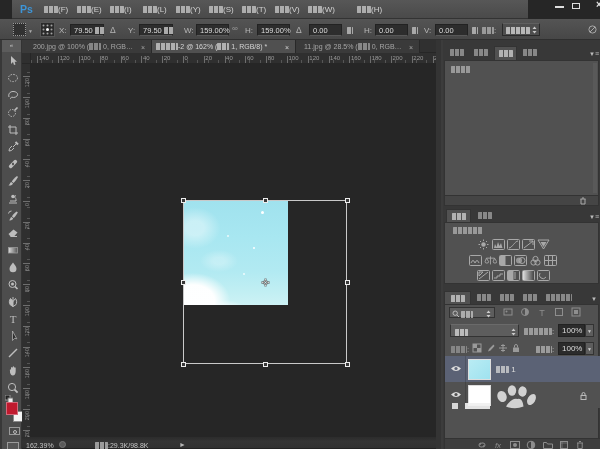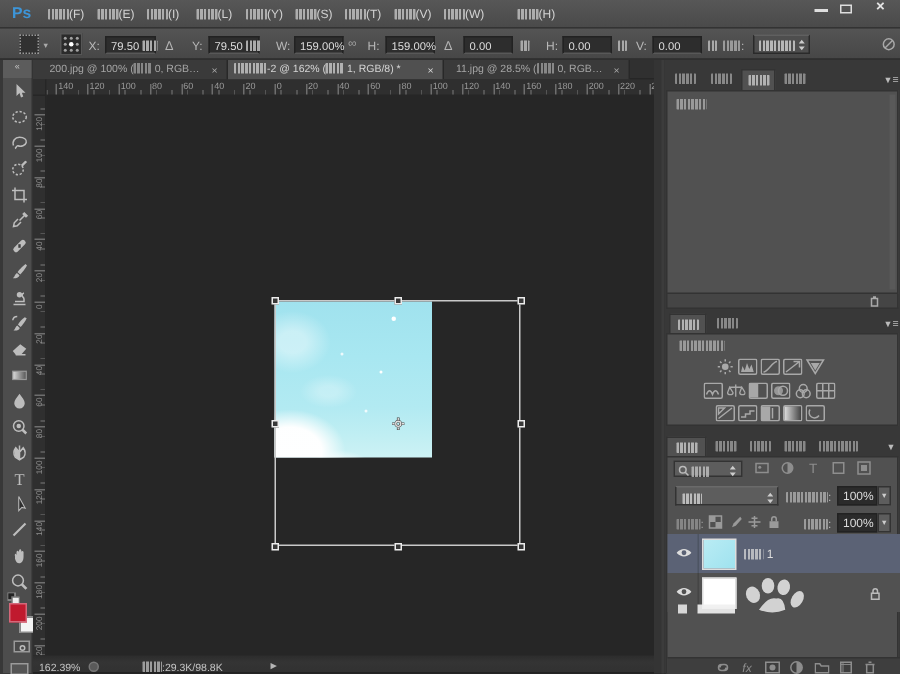--- a/index.html
+++ b/index.html
@@ -1,21 +1,21 @@
 <!DOCTYPE html>
 <html><head><meta charset="utf-8"><style>
 *{margin:0;padding:0;box-sizing:border-box}
 html,body{width:600px;height:449px;overflow:hidden;background:#262626;font-family:"Liberation Sans",sans-serif;font-size:8px}
 .ab{position:absolute}
 .zh{display:inline-block;height:7px;border-radius:.5px;vertical-align:-1px;background:repeating-linear-gradient(90deg,currentColor 0 1.6px,transparent 1.6px 2.5px);opacity:.72;filter:blur(.5px)}
 .txt{position:absolute;white-space:nowrap;font-size:8px;line-height:10px}
 .fld{position:absolute;background:#2d2d2d;border:1px solid #222;border-bottom-color:#585858;color:#dcdcdc;font-size:7.5px;line-height:11px;padding-left:3px;white-space:nowrap}
 svg{display:block}
 </style></head><body>
-<div class="ab" style="left:0;top:0;width:600px;height:19px;background:linear-gradient(#575757,#4a4a4a);border-bottom:1px solid #333">
+<div class="ab" style="left:12px;top:0;width:516px;height:19px;background:linear-gradient(#575757,#4a4a4a);border-bottom:1px solid #333">
 <div class="txt" style="left:8px;top:3.5px;font-size:10.5px;font-weight:bold;color:#3d95d8">Ps</div>
 <div class="txt" style="left:32px;top:5px;font-size:8px;color:#d2d2d2"><span class="zh" style="width:14px"></span>(F)</div>
 <div class="txt" style="left:65px;top:5px;font-size:8px;color:#d2d2d2"><span class="zh" style="width:14px"></span>(E)</div>
 <div class="txt" style="left:98px;top:5px;font-size:8px;color:#d2d2d2"><span class="zh" style="width:14px"></span>(I)</div>
 <div class="txt" style="left:131px;top:5px;font-size:8px;color:#d2d2d2"><span class="zh" style="width:14px"></span>(L)</div>
 <div class="txt" style="left:164px;top:5px;font-size:8px;color:#d2d2d2"><span class="zh" style="width:14px"></span>(Y)</div>
 <div class="txt" style="left:197px;top:5px;font-size:8px;color:#d2d2d2"><span class="zh" style="width:14px"></span>(S)</div>
 <div class="txt" style="left:230px;top:5px;font-size:8px;color:#d2d2d2"><span class="zh" style="width:14px"></span>(T)</div>
 <div class="txt" style="left:263px;top:5px;font-size:8px;color:#d2d2d2"><span class="zh" style="width:14px"></span>(V)</div>
 <div class="txt" style="left:296px;top:5px;font-size:8px;color:#d2d2d2"><span class="zh" style="width:14px"></span>(W)</div>

